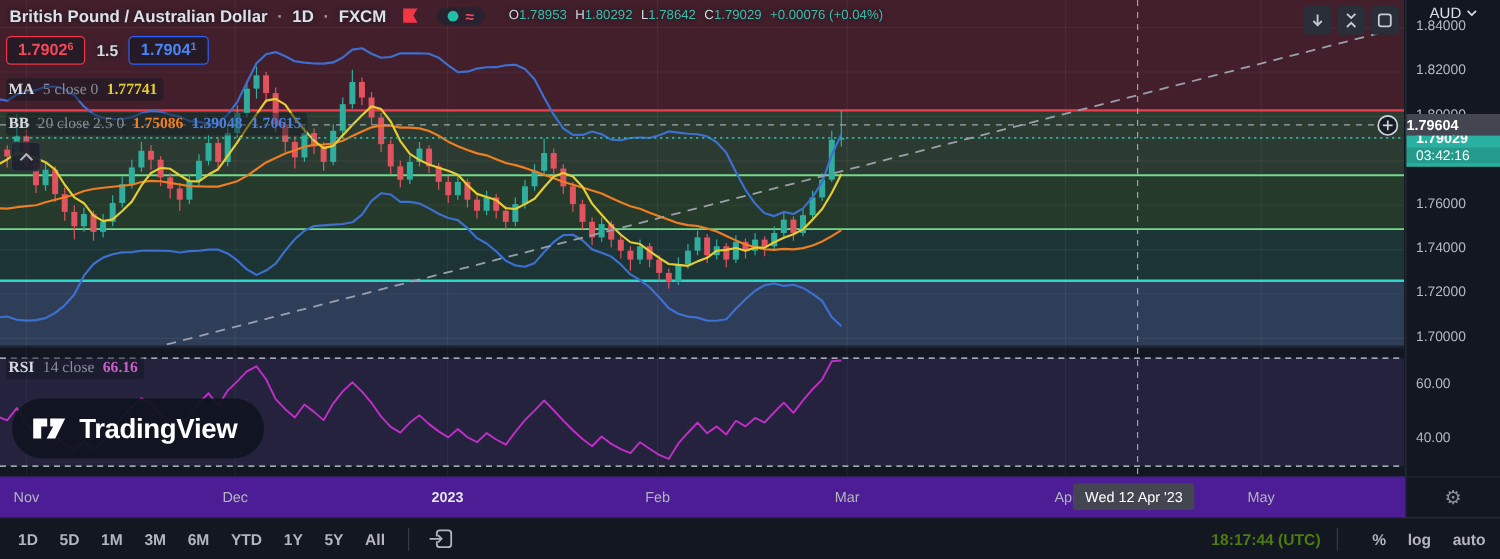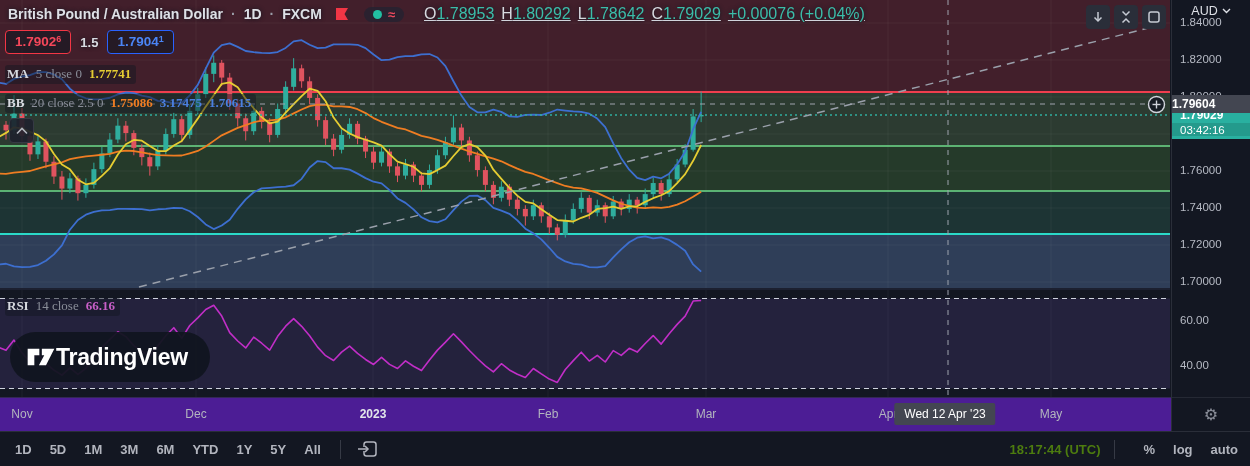--- a/index.html
+++ b/index.html
@@ -10,21 +10,21 @@
   svg.chart { position:absolute; left:0; top:0; }
 
   
   .title-row { position:absolute; left:8px; top:5px; display:flex; align-items:center; gap:8px; z-index:5; font-size:14px; }
   .title-part { color:#dde0e6; font-weight:700; white-space:nowrap; text-shadow:0 0 4px #131722; }
   .title-dot { color:#9b9ea8; font-weight:700; }
   .flag-icon { display:inline-flex; margin-left:4px; }
   .status-pill { display:inline-flex; align-items:center; gap:6px; background:rgba(38,34,48,.85); border-radius:11px; padding:3px 9px; margin-left:6px; }
   .status-dot { width:9px; height:9px; border-radius:50%; background:#22bfa2; }
   .delay-icon { color:#ef4a5e; font-size:13px; font-weight:700; line-height:9px; }
-  .ohlc { display:flex; align-items:center; gap:7px; margin-left:12px; font-size:16px;text-decoration:underline; }
+  .ohlc { display:flex; align-items:center; gap:7px; margin-left:12px; font-size:11px; }
   .ohlc .lbl { color:#d7dae0; text-shadow:0 0 4px #131722; }
   .ohlc .val { color:#3bbda9; text-shadow:0 0 4px #131722; }
 
   .bidask-row { position:absolute; left:5px; top:30px; display:flex; align-items:center; gap:9px; z-index:5; }
   .quote-box { display:inline-flex; align-items:flex-start; padding:3px 9px 4px; border-radius:4px; background:rgba(19,23,34,.6); font-size:13.5px; font-weight:700; line-height:15px; }
   .quote-box .sup { font-size:9px; line-height:9px; margin-top:1px; }
   .bid-box { border:1px solid #f23645; color:#f5475a; }
   .ask-box { border:1px solid #2962ff; color:#4a85f6; }
   .spread { color:#d8dbe1; font-size:13px; font-weight:600; text-shadow:0 0 4px #131722; }
 
@@ -40,21 +40,21 @@
   .v-blue { color:#4a7fe0; font-weight:600; }
   .v-purple { color:#c75fc7; font-weight:600; }
 
   .pane-collapse-btn { position:absolute; left:9px; top:118px; width:25px; height:25px; background:rgba(30,34,45,.92);
                        border:1px solid #363a45; border-radius:4px; display:flex; align-items:center; justify-content:center; z-index:5; cursor:pointer; }
   .plus-circle { position:absolute; left:1147px; top:95px; z-index:6; }
 
   .corner-btns { position:absolute; left:1086px; top:5px; display:flex; gap:4px; z-index:6; }
   .sq-btn { width:24px; height:24px; background:#2a2e39; border-radius:4px; display:flex; align-items:center; justify-content:center; color:#c7cbd4; cursor:pointer; }
 
-  .tv-logo { position:absolute; left:10px; top:332px; height:50px; display:flex; align-items:center; 
+  .tv-logo { position:absolute; left:10px; top:332px; height:50px; display:flex; align-items:center; gap:10px;
              background:rgba(17,21,32,.95); border-radius:26px; padding:0 22px 0 16px; z-index:5; }
   .tv-logo-text { font-size:23px; font-weight:700; color:#ffffff; letter-spacing:-0.3px; }
 
   
   .price-axis { position:absolute; left:1171px; top:0; width:79px; height:431px; background:#131722;
                 border-left:1px solid #2a2e39; z-index:7; }
   .currency-sel { position:absolute; top:4px; left:0; width:100%; display:flex; align-items:center; justify-content:center; gap:4px;
                   color:#dde0e6; font-size:12.5px; cursor:pointer; }
   .pa-label { position:absolute; left:8px; font-size:11.5px; color:#b6bac4; }
   .xhair-price-label { position:absolute; left:0; top:95px; width:100%; height:18px; background:#434651; color:#ffffff;
@@ -373,21 +373,21 @@
 
     <div class="legend-row ma-row">
       <span class="ind-name">MA</span>
       <span class="ind-params">5 close 0</span>
       <span class="v-yellow">1.77741</span>
     </div>
     <div class="legend-row bb-row">
       <span class="ind-name">BB</span>
       <span class="ind-params">20 close 2.5 0</span>
       <span class="v-orange">1.75086</span>
-      <span class="v-blue">3.17475</span>
+      <span class="v-blue">1.39048</span>
       <span class="v-blue">1.70615</span>
     </div>
     <div class="legend-row rsi-row">
       <span class="ind-name">RSI</span>
       <span class="ind-params">14 close</span>
       <span class="v-purple">66.16</span>
     </div>
 
     <div class="pane-collapse-btn">
       <svg width="12" height="8" viewBox="0 0 12 8">

